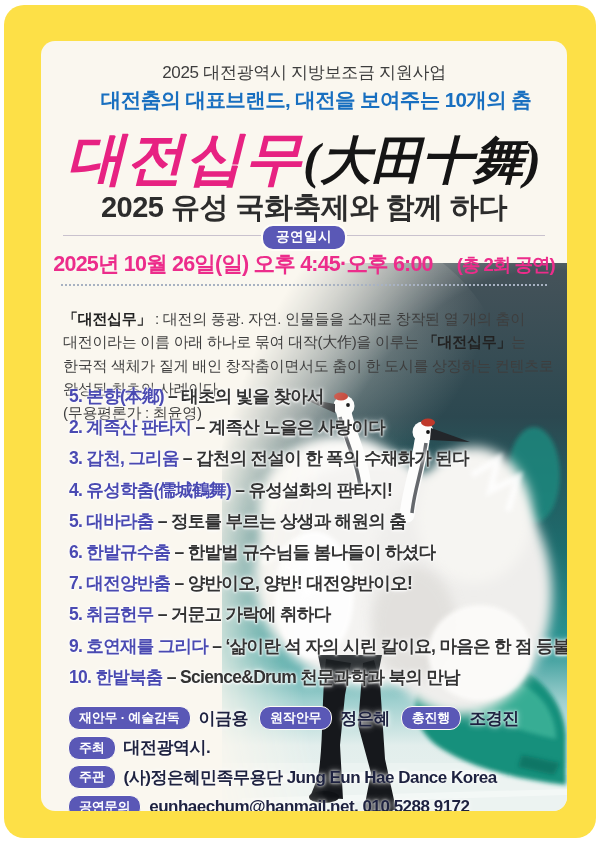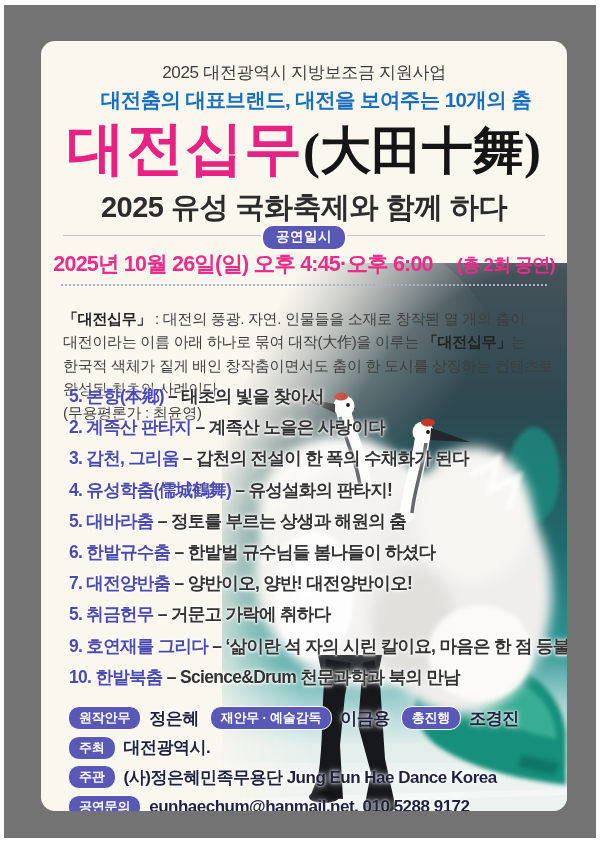--- a/index.html
+++ b/index.html
@@ -1,35 +1,35 @@
 <!DOCTYPE html>
 <html><head>
 <meta charset="utf-8">
 <style>
   html,body{margin:0;padding:0;}
   body{
     width:600px;height:844px;position:relative;background:#ffffff;
     font-family:"Liberation Sans","DejaVu Sans",sans-serif;overflow:hidden;
   }
-  .frame{position:absolute;left:4px;top:5px;right:4px;bottom:6px;background:#737373;}
+  .frame{position:absolute;left:4px;top:5px;right:4px;bottom:6px;background:#fde047;border-radius:20px;}
   .poster{
     position:absolute;left:37px;top:36px;width:526px;height:770px;
     background:#faf7ef;border-radius:14px;overflow:hidden;
   }
   
   .photo{
     position:absolute;right:0;bottom:0;width:345px;height:548px;
     -webkit-mask-image:radial-gradient(125% 115% at 95% 68%, #000 58%, rgba(0,0,0,0) 82%);
             mask-image:radial-gradient(125% 115% at 95% 68%, #000 58%, rgba(0,0,0,0) 82%);
   }
   
   .center{position:absolute;left:0;right:0;text-align:center;white-space:nowrap;}
   .program{top:20px;font-size:17px;color:#3d3d3d;letter-spacing:-0.3px;}
   .brand{top:45px;font-size:20.5px;font-weight:bold;color:#186fc0;letter-spacing:-0.6px;padding-left:24px;}
-  .title-row{top:69px;}
+  .title-row{top:79px;font-style:italic;}
   .title-ko{
     font-family:"Liberation Serif","DejaVu Serif",serif;font-weight:bold;
     font-size:58px;color:#e72282;letter-spacing:1px;
   }
   .title-hanja{
     font-family:"Liberation Serif","DejaVu Serif",serif;font-weight:bold;
     font-size:51px;color:#151515;letter-spacing:0px;
   }
   .subtitle{top:147px;font-size:29px;font-weight:bold;color:#2c2c2c;letter-spacing:-0.5px;}
   
@@ -180,26 +180,26 @@
       <div class="list-item"><span class="li-label">6. 한밭규수춤 </span><span class="li-desc">– 한밭벌 규수님들 봄나들이 하셨다</span></div>
       <div class="list-item"><span class="li-label">7. 대전양반춤 </span><span class="li-desc">– 양반이오, 양반! 대전양반이오!</span></div>
       <div class="list-item"><span class="li-label">5. 취금헌무 </span><span class="li-desc">– 거문고 가락에 취하다</span></div>
       <div class="list-item"><span class="li-label">9. 호연재를 그리다 </span><span class="li-desc">– ‘삶이란 석 자의 시린 칼이요, 마음은 한 점 등불’</span></div>
       <div class="list-item"><span class="li-label">10. 한밭북춤 </span><span class="li-desc">– Science&amp;Drum 천문과학과 북의 만남</span></div>
     </div>
 
     <div class="credits">
       <div class="crow">
         <span class="cgroup">
+          <span class="cbadge">재안무 · 예술감독</span>
+          <span class="cname">이금용</span>
+        </span>
+        <span class="cgroup">
           <span class="cbadge">원작안무</span>
           <span class="cname">정은혜</span>
-        </span>
-        <span class="cgroup">
-          <span class="cbadge">재안무 · 예술감독</span>
-          <span class="cname">이금용</span>
         </span>
         <span class="cgroup">
           <span class="cbadge">총진행</span>
           <span class="cname">조경진</span>
         </span>
       </div>
       <div class="crow">
         <span class="cbadge">주최</span>
         <span class="cname">대전광역시.</span>
       </div>

